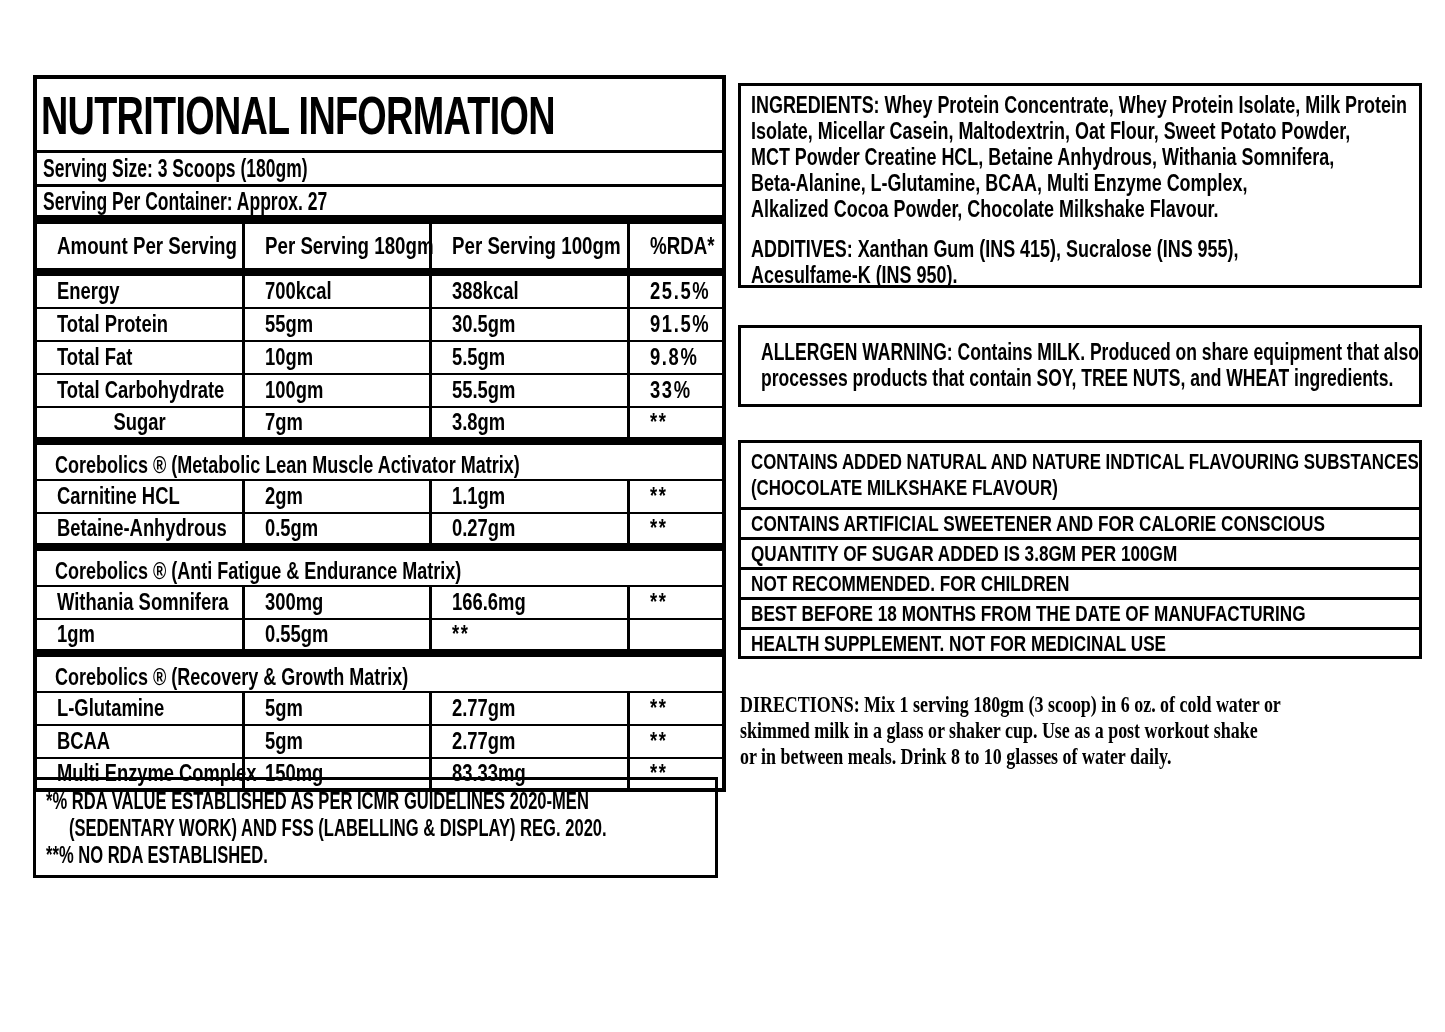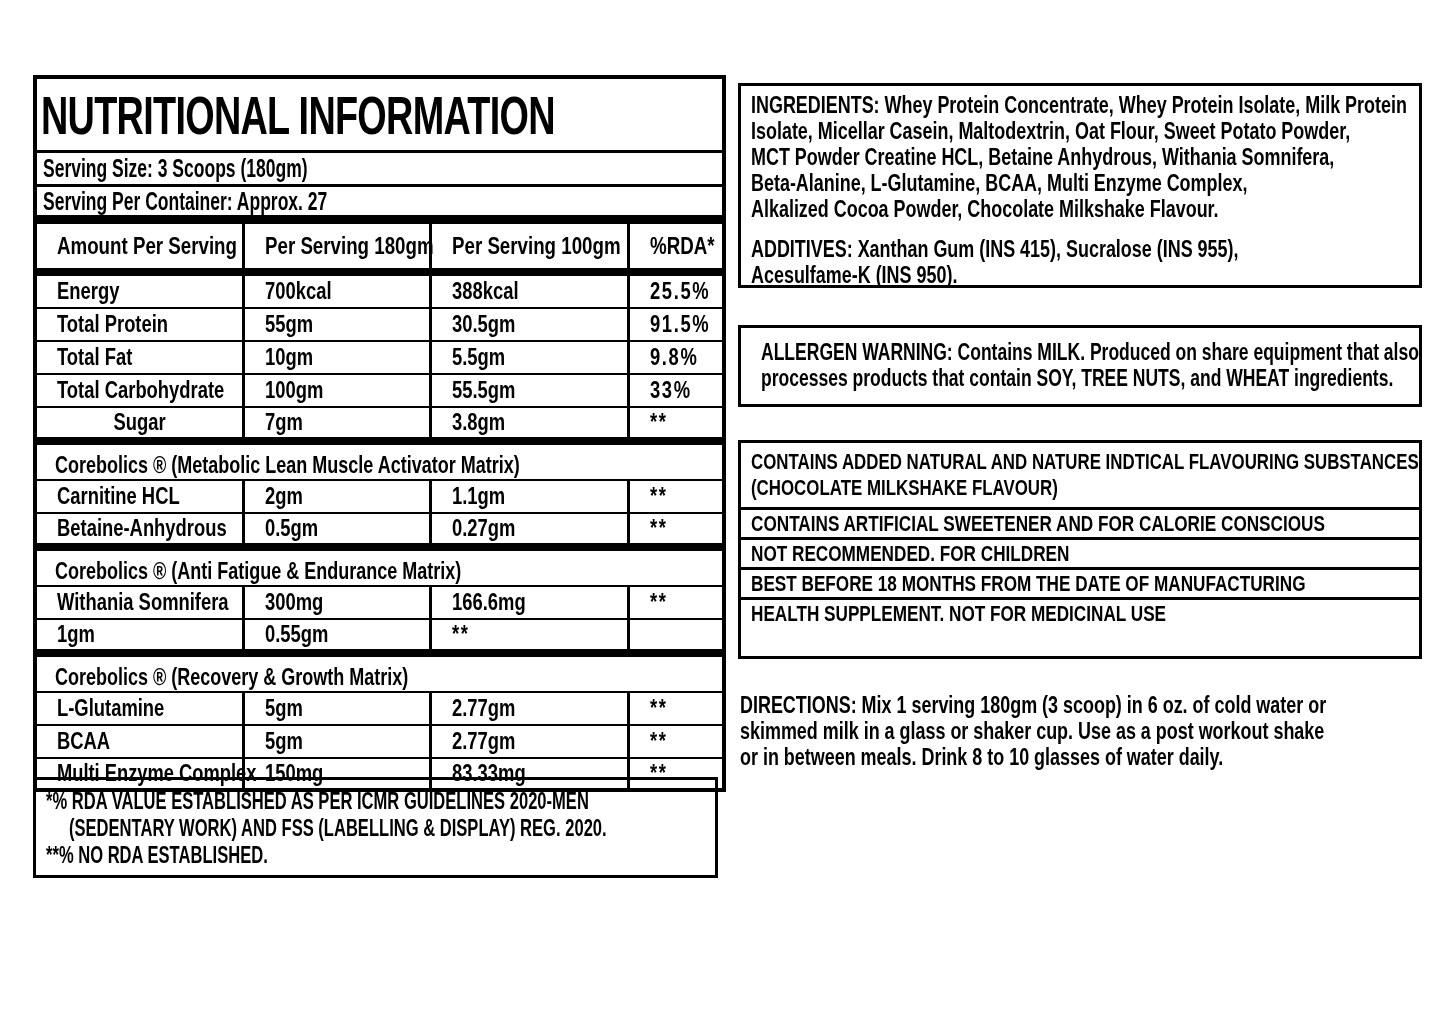--- a/index.html
+++ b/index.html
@@ -34,21 +34,21 @@
 
   
   .rbox { position:absolute; left:738px; width:684px; border:3px solid #000; box-sizing:border-box; background:#fff; }
   .ingredients-box { top:83px; height:205px; padding:6px 10px; }
   .allergen-box { top:325px; height:82px; padding:11px 20px; }
   .para { font-size:23px; line-height:26px; }
   .para2 { margin-top:14px; }
   .statements-box { top:440px; height:219px; }
   .st-row { box-sizing:border-box; height:30px; display:flex; align-items:center; padding-left:10px; border-top:3px solid #000; font-size:22px; line-height:26px; }
   .st-row.first { border-top:none; height:64px; }
-  .directions { position:absolute; left:740px; top:692px; width:684px; font-size:23px; line-height:27px; }
+  .directions { position:absolute; left:740px; top:692px; width:684px; font-size:23px; line-height:27px;font-family:Liberation Serif, serif; }
 </style>
 </head>
 <body>
 
 <div class="page">
 
   <div class="ntable">
     <div class="t-title">
       <span class="fitx" style="transform: scaleX(0.7);">NUTRITIONAL INFORMATION</span>
     </div>
@@ -286,20 +286,23 @@
 
   <div class="rbox statements-box">
     <div class="st-row first">
         <span class="fitx" style="transform: scaleX(0.766935);">CONTAINS ADDED NATURAL AND NATURE INDTICAL FLAVOURING SUBSTANCES
 (CHOCOLATE MILKSHAKE FLAVOUR)</span>
       </div>
     <div class="st-row">
         <span class="fitx" style="transform: scaleX(0.78);">CONTAINS ARTIFICIAL SWEETENER AND FOR CALORIE CONSCIOUS</span>
       </div>
     <div class="st-row">
+        <span class="fitx" style="transform: scaleX(0.78);">QUANTITY OF SUGAR ADDED IS 3.8GM PER 100GM</span>
+      </div>
+    <div class="st-row">
         <span class="fitx" style="transform: scaleX(0.78);">NOT RECOMMENDED. FOR CHILDREN</span>
       </div>
     <div class="st-row">
         <span class="fitx" style="transform: scaleX(0.78);">BEST BEFORE 18 MONTHS FROM THE DATE OF MANUFACTURING</span>
       </div>
     <div class="st-row">
         <span class="fitx" style="transform: scaleX(0.78);">HEALTH SUPPLEMENT. NOT FOR MEDICINAL USE</span>
       </div>
   </div>
 

